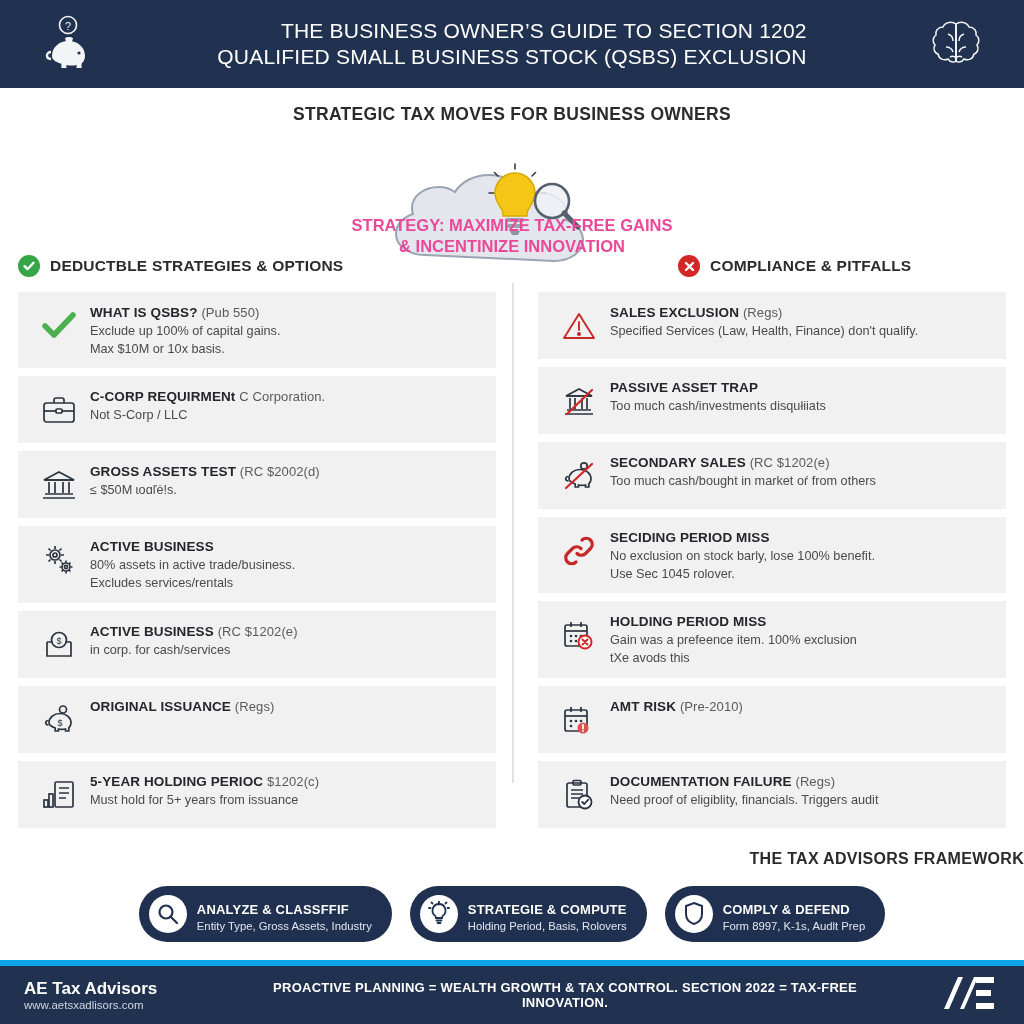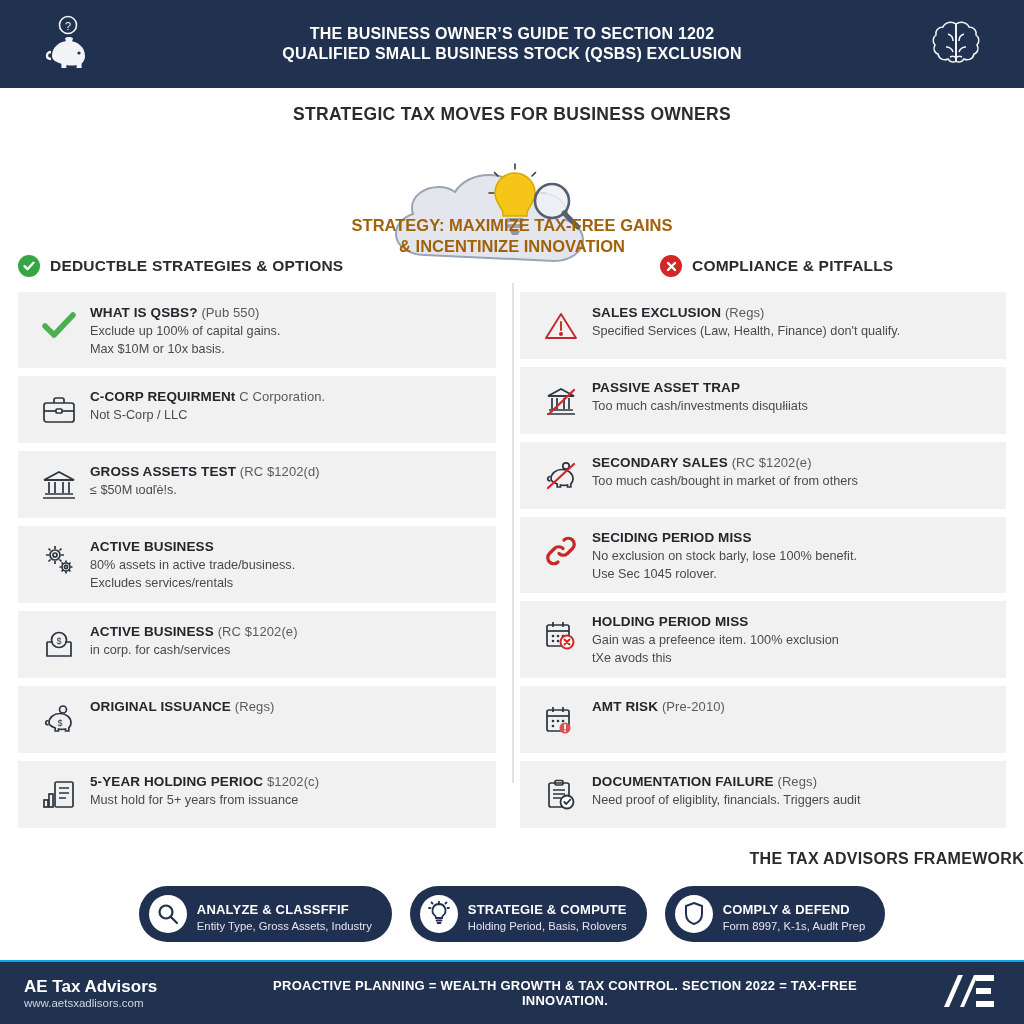--- a/index.html
+++ b/index.html
@@ -24,24 +24,25 @@
     position: relative;
     border-bottom: 2px solid #ffffff;
   }
   .header-titles {
     text-align: center;
     color: #ffffff;
     line-height: 1.22;
   }
   .header-titles .line1,
   .header-titles .line2 {
-    font-size: 16px;
-    font-weight: bold;
+    font-size: 21px;
+    font-weight: normal;
     letter-spacing: .2px;
     white-space: nowrap;
+    text-align: right;
   }
   .header-icon {
     position: absolute;
     top: 50%;
     transform: translateY(-50%);
     width: 60px;
     height: 60px;
     opacity: .95;
   }
   .header-icon.left { left: 38px; }
@@ -75,35 +76,35 @@
   }
   .cloud-text {
     position: absolute;
     left: 50%;
     transform: translateX(-50%);
     top: 88px;
     width: 420px;
     text-align: center;
     font-size: 16.5px;
     font-weight: bold;
-    color: #a16207;
+    color: #ec4899;
     line-height: 1.3;
     z-index: 4;
   }
 
   
   .columns {
     display: flex;
     position: relative;
     padding: 0 18px;
     margin-top: -14px;
   }
   .col { width: 50%; }
   .col.left { padding-right: 16px; }
-  .col.right { padding-left: 8px; }
+  .col.right { padding-left: 26px; }
 
   .divider {
     position: absolute;
     left: 512px;
     top: 30px;
     width: 2px;
     height: 500px;
     background: #e2e2e2;
   }
 
@@ -223,21 +224,21 @@
     color: #3a3a3a;
   }
 
   
   .footer {
     position: absolute;
     left: 0; bottom: 0;
     width: 1024px;
     height: 64px;
     background: #213150;
-    border-top: 2px solid #0ea5e9;
+    border-top: 6px solid #0ea5e9;
     display: flex;
     align-items: center;
     color: #ffffff;
   }
   .footer-brand {
     padding-left: 24px;
     width: 250px;
   }
   .footer-brand-name {
     font-size: 17px;
@@ -359,21 +360,21 @@
     <div class="card">
       <span class="card-icon">
         <svg width="36" height="32" viewBox="0 0 36 32" fill="none" stroke="#2b3440" stroke-width="1.7">
           <path d="M3 11L18 3l15 8z"></path>
             <path d="M3 11h30"></path>
           <path d="M8 13v11M14 13v11M22 13v11M28 13v11"></path>
           <path d="M4 25h28M2 29h32"></path>
         </svg>
       </span>
       <div class="card-body">
-        <div class="card-title"><span>GROSS ASSETS TEST</span> <span class="ref">(RC $1202(d)</span></div>
+        <div class="card-title"><span>GROSS ASSETS TEST</span> <span class="ref">(RC $2002(d)</span></div>
         <div class="card-sub">≤ $50M ɩoɑľė!s.</div>
       </div>
     </div>
 
     <div class="card">
       <span class="card-icon">
         <svg width="36" height="34" viewBox="0 0 36 34" fill="none" stroke="#2b3440" stroke-width="1.7">
           <circle cx="14" cy="12" r="5"></circle>
             <circle cx="14" cy="12" r="2"></circle>
           <path d="M14 3v3M14 18v3M5 12h3M20 12h3M7.5 5.5l2 2M18.5 16.5l2 2M20.5 5.5l-2 2M9.5 16.5l-2 2"></path>

